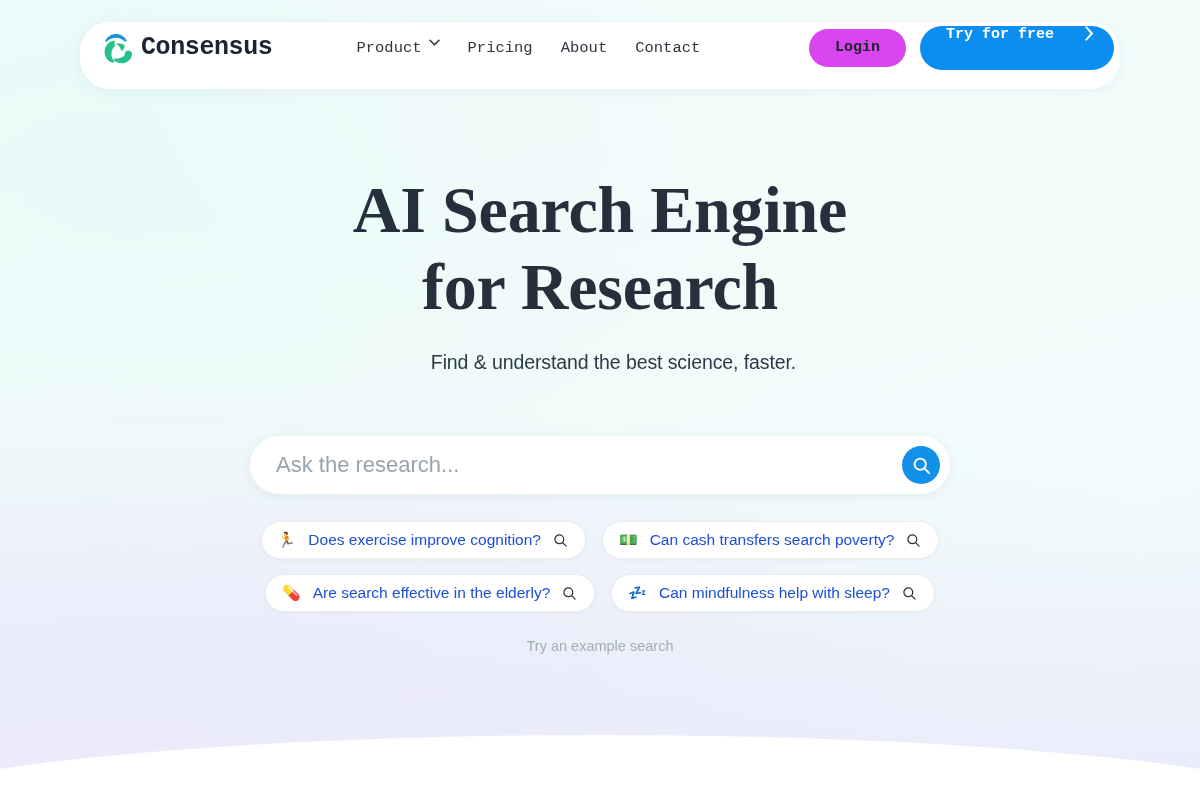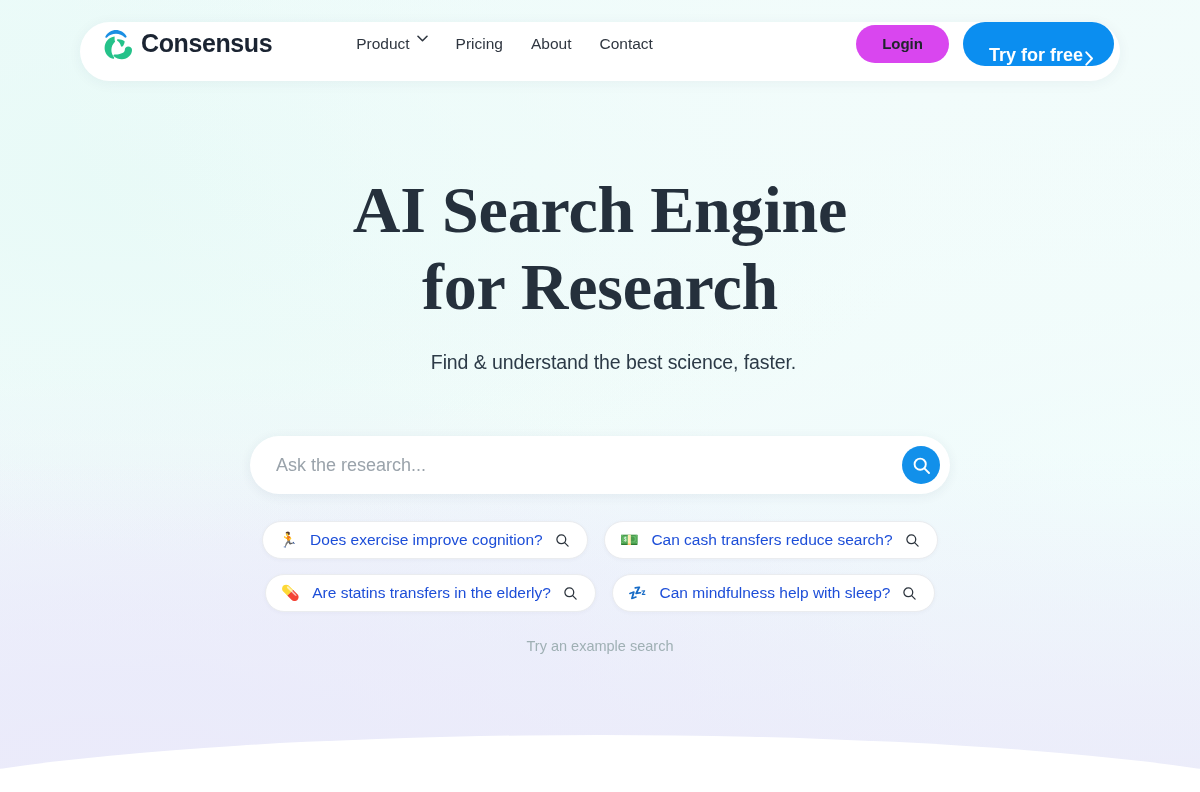--- a/index.html
+++ b/index.html
@@ -55,27 +55,28 @@
   .header-wrap {
     position: absolute;
     top: 22px;
     left: 80px;
     width: 1040px;
     height: 59px;
     z-index: 20;
   }
   .header {
     width: 100%;
-    height: 59px;
+    height: 67px;
     background: #ffffff;
     border-radius: 30px;
     display: flex;
     align-items: center;
     padding: 0 6px 16px 22px;
     box-shadow: 0 2px 14px rgba(40,60,90,0.055);
+    font-family: Liberation Mono, monospace;
   }
 
   .brand {
     display: flex;
     align-items: center;
     gap: 9px;
     cursor: pointer;
   }
   .brand-mark {
     width: 30px;
@@ -130,24 +131,24 @@
     color: #20242c;
     cursor: pointer;
   }
   .btn-try {
     background: #0b8ef0;
     border: none;
     border-radius: 24px;
     height: 44px;
     padding: 0 20px 0 26px;
     display: flex;
-    align-items: flex-end;
-    gap: 2px;
+    align-items: flex-start;
+    gap: 31px;
     font-family: inherit;
-    font-size: 18px;
+    font-size: 15px;
     font-weight: bold;
     color: #ffffff;
     cursor: pointer;
   }
   .btn-try .chev { width: 9px; height: 15px; display:block; }
 
   
   .hero {
     position: absolute;
     top: 16px; left: 0; right: 0;
@@ -187,21 +188,21 @@
     display: flex;
     align-items: center;
     box-shadow: 0 2px 12px rgba(40,60,90,0.07);
   }
   .search-input {
     flex: 1;
     border: none;
     outline: none;
     background: transparent;
     font-family: inherit;
-    font-size: 18px;
+    font-size: 22px;
     color: #0f766e;
     padding: 0 64px 0 26px;
     height: 100%;
     border-radius: 29px;
   }
   .search-input::placeholder { color: #9aa3ab; }
   .search-go {
     position: absolute;
     right: 10px;
     top: 50%;
@@ -346,32 +347,32 @@
       <span>
         <svg width="15" height="15" viewBox="0 0 19 19">
           <circle cx="8" cy="8" r="5.6" fill="none" stroke="#2b333c" stroke-width="1.6"></circle>
           <path d="M12.2 12.2L16.6 16.6" stroke="#2b333c" stroke-width="1.6" stroke-linecap="round"></path>
         </svg>
       </span>
     </div>
 
     <div class="chip">
       <span class="chip-emoji">💵</span>
-      <span class="chip-text">Can cash transfers reduce search?</span>
+      <span class="chip-text">Can cash transfers search poverty?</span>
       <span>
         <svg width="15" height="15" viewBox="0 0 19 19">
           <circle cx="8" cy="8" r="5.6" fill="none" stroke="#2b333c" stroke-width="1.6"></circle>
           <path d="M12.2 12.2L16.6 16.6" stroke="#2b333c" stroke-width="1.6" stroke-linecap="round"></path>
         </svg>
       </span>
     </div>
 
     <div class="chip">
       <span class="chip-emoji">💊</span>
-      <span class="chip-text">Are statins transfers in the elderly?</span>
+      <span class="chip-text">Are search effective in the elderly?</span>
       <span>
         <svg width="15" height="15" viewBox="0 0 19 19">
           <circle cx="8" cy="8" r="5.6" fill="none" stroke="#2b333c" stroke-width="1.6"></circle>
           <path d="M12.2 12.2L16.6 16.6" stroke="#2b333c" stroke-width="1.6" stroke-linecap="round"></path>
         </svg>
       </span>
     </div>
 
     <div class="chip">
       <span class="chip-emoji">💤</span>

